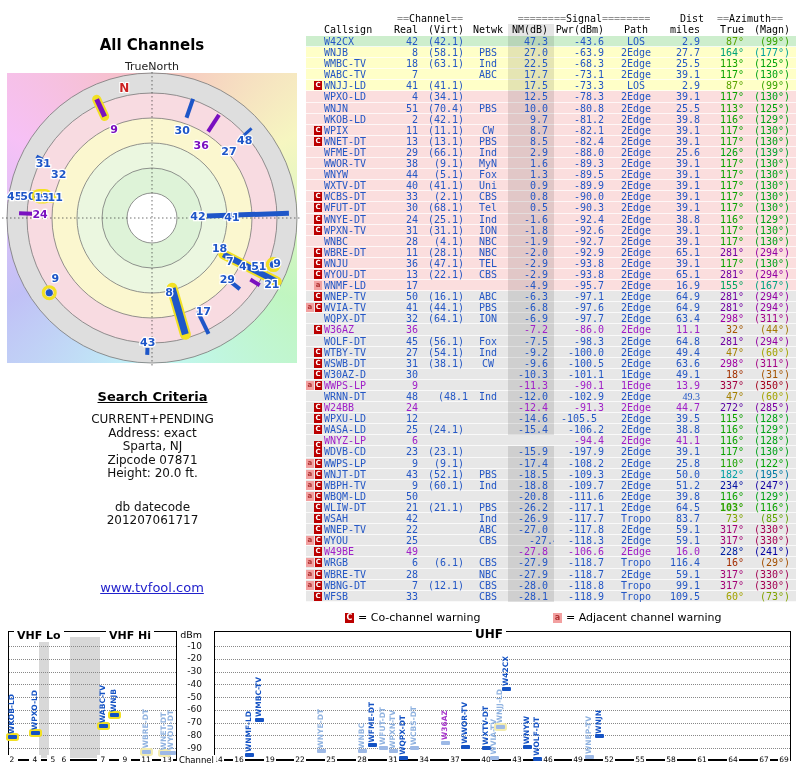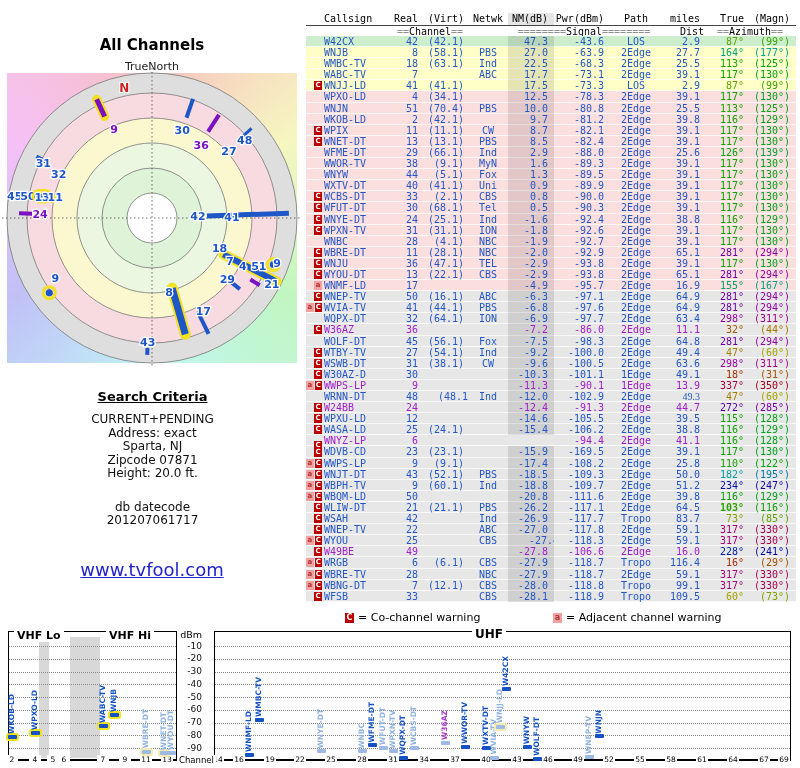--- a/index.html
+++ b/index.html
@@ -14,22 +14,22 @@
      background:conic-gradient(from 0deg,
        hsl(0,75%,86%),hsl(30,75%,86%) 30deg,hsl(60,75%,86%) 60deg,hsl(90,75%,86%) 90deg,
        hsl(120,75%,86%) 120deg,hsl(150,75%,86%) 150deg,hsl(180,75%,86%) 180deg,
        hsl(210,75%,86%) 210deg,hsl(240,75%,86%) 240deg,hsl(270,75%,86%) 270deg,
        hsl(300,75%,86%) 300deg,hsl(330,75%,86%) 330deg,hsl(360,75%,86%));}
   #radar{position:absolute;left:2px;top:68px;width:300px;height:300px;z-index:2;}
   .criteria{position:absolute;left:30px;top:389px;width:245px;text-align:center;z-index:3;}
   .criteria .head{font-size:13px;font-weight:bold;text-decoration:underline;margin-bottom:9px;}
   .criteria .ln{font-size:12px;line-height:13.5px;color:#111;}
   .criteria .dbblock{margin-top:20px;}
-  .site{position:absolute;left:52px;top:559px;width:200px;text-align:center;
-        font-size:18px;color:#2222cc;text-decoration:underline;cursor:pointer;}
+  .site{position:absolute;left:52px;top:580px;width:200px;text-align:center;
+        font-size:13px;color:#2222cc;text-decoration:underline;cursor:pointer;}
   
   .tgrid{display:grid;grid-template-columns:16px 70px 26px 50px 40px 46px 58px 48px 44px 40px 52px;
          font-family:"DejaVu Sans Mono",monospace;font-size:10px;}
   #thead{position:absolute;left:306px;top:13px;width:490px;z-index:3;}
   #thead .hrow{height:11px;line-height:11px;color:#000;}
   #thead .h2row{height:12px;line-height:11px;border-bottom:1px solid #444;}
   .eq{color:#909090;}
   .hc{text-align:center;}
   .hr{text-align:right;}
   #rows{position:absolute;left:306px;top:36px;width:490px;z-index:3;}
@@ -140,42 +140,42 @@
     <div class="ln">Zipcode 07871</div>
     <div class="ln">Height: 20.0 ft.</div>
     <div class="dbblock">
       <div class="ln">db datecode</div>
       <div class="ln">201207061717</div>
     </div>
   </div>
   <div class="site">www.tvfool.com</div>
 
   <div id="thead">
+    <div class="tgrid hrow">
+      <div></div>
+        <div></div>
+      <div class="hc" style="grid-column:3/5"><span class="eq">==</span><span>Channel</span><span class="eq">==</span></div>
+      <div></div>
+      <div class="hc" style="grid-column:6/9"><span class="eq">========</span><span>Signal</span><span class="eq">========</span></div>
+      <div class="hr">Dist</div>
+      <div class="hc" style="grid-column:10/12"><span class="eq">==</span><span>Azimuth</span><span class="eq">==</span></div>
+    </div>
     <div class="tgrid h2row">
       <div></div>
       <div class="c-cs">Callsign</div>
       <div class="c-real">Real</div>
       <div class="c-virt">(Virt)</div>
       <div class="c-net">Netwk</div>
       <div class="c-nm">NM(dB)</div>
       <div class="c-pwr">Pwr(dBm)</div>
       <div class="c-path">Path</div>
       <div class="c-miles">miles</div>
       <div class="c-true">True</div>
       <div class="c-magn">(Magn)</div>
     </div>
-    <div class="tgrid hrow">
-      <div></div>
-        <div></div>
-      <div class="hc" style="grid-column:3/5"><span class="eq">==</span><span>Channel</span><span class="eq">==</span></div>
-      <div></div>
-      <div class="hc" style="grid-column:6/9"><span class="eq">========</span><span>Signal</span><span class="eq">========</span></div>
-      <div class="hr">Dist</div>
-      <div class="hc" style="grid-column:10/12"><span class="eq">==</span><span>Azimuth</span><span class="eq">==</span></div>
-    </div>
   </div>
   <div id="rows">
       <div class="tgrid trow" style="background: rgb(205, 238, 205);">
         <div class="cell c-warn"></div>
         <div class="cell c-cs" style="color: rgb(36, 87, 197);">W42CX</div>
         <div class="cell c-real" style="color: rgb(36, 87, 197);">42</div>
         <div class="cell c-virt" style="color: rgb(36, 87, 197);">(42.1)</div>
         <div class="cell c-net" style="color: rgb(36, 87, 197);"></div>
         <div class="cell c-nm" style="color: rgb(36, 87, 197);">47.3</div>
         <div class="cell c-pwr" style="color: rgb(36, 87, 197);">-43.6</div>
@@ -655,21 +655,21 @@
       </div>
       <div class="tgrid trow" style="background: rgb(231, 231, 231);">
         <div class="cell c-warn">
           <span class="wC">C</span>
         </div>
         <div class="cell c-cs" style="color: rgb(36, 87, 197);">WPXU-LD</div>
         <div class="cell c-real" style="color: rgb(36, 87, 197);">12</div>
         <div class="cell c-virt" style="color: rgb(36, 87, 197);"></div>
         <div class="cell c-net" style="color: rgb(36, 87, 197);"></div>
         <div class="cell c-nm" style="color: rgb(36, 87, 197);">-14.6</div>
-        <div class="cell c-pwr" style="color: rgb(36, 87, 197);">-105.5</div>
+        <div class="cell c-pwr" style="color: rgb(36, 87, 197); text-align: center;">-105.5</div>
         <div class="cell c-path" style="color: rgb(36, 87, 197);">2Edge</div>
         <div class="cell c-miles" style="color: rgb(36, 87, 197);">39.5</div>
         <div class="cell c-true" style="color: rgb(14, 163, 0);">115°</div>
         <div class="cell c-magn" style="color: rgb(0, 163, 22);">(128°)</div>
       </div>
       <div class="tgrid trow" style="background: rgb(231, 231, 231);">
         <div class="cell c-warn">
           <span class="wC">C</span>
         </div>
         <div class="cell c-cs" style="color: rgb(36, 87, 197);">WASA-LD</div>
@@ -700,21 +700,21 @@
       </div>
       <div class="tgrid trow" style="background: rgb(231, 231, 231);">
         <div class="cell c-warn">
           <span class="wC">C</span>
         </div>
         <div class="cell c-cs" style="color: rgb(36, 87, 197);">WDVB-CD</div>
         <div class="cell c-real" style="color: rgb(36, 87, 197);">23</div>
         <div class="cell c-virt" style="color: rgb(36, 87, 197);">(23.1)</div>
         <div class="cell c-net" style="color: rgb(36, 87, 197);"></div>
         <div class="cell c-nm" style="color: rgb(36, 87, 197);">-15.9</div>
-        <div class="cell c-pwr" style="color: rgb(36, 87, 197);">-169.5</div>
+        <div class="cell c-pwr" style="color: rgb(36, 87, 197);">-197.9</div>
         <div class="cell c-path" style="color: rgb(36, 87, 197);">2Edge</div>
         <div class="cell c-miles" style="color: rgb(36, 87, 197);">39.1</div>
         <div class="cell c-true" style="color: rgb(8, 163, 0);">117°</div>
         <div class="cell c-magn" style="color: rgb(0, 163, 27);">(130°)</div>
       </div>
       <div class="tgrid trow" style="background: rgb(231, 231, 231);">
         <div class="cell c-warn">
           <span class="wa">a</span>
           <span class="wC">C</span>
         </div>

